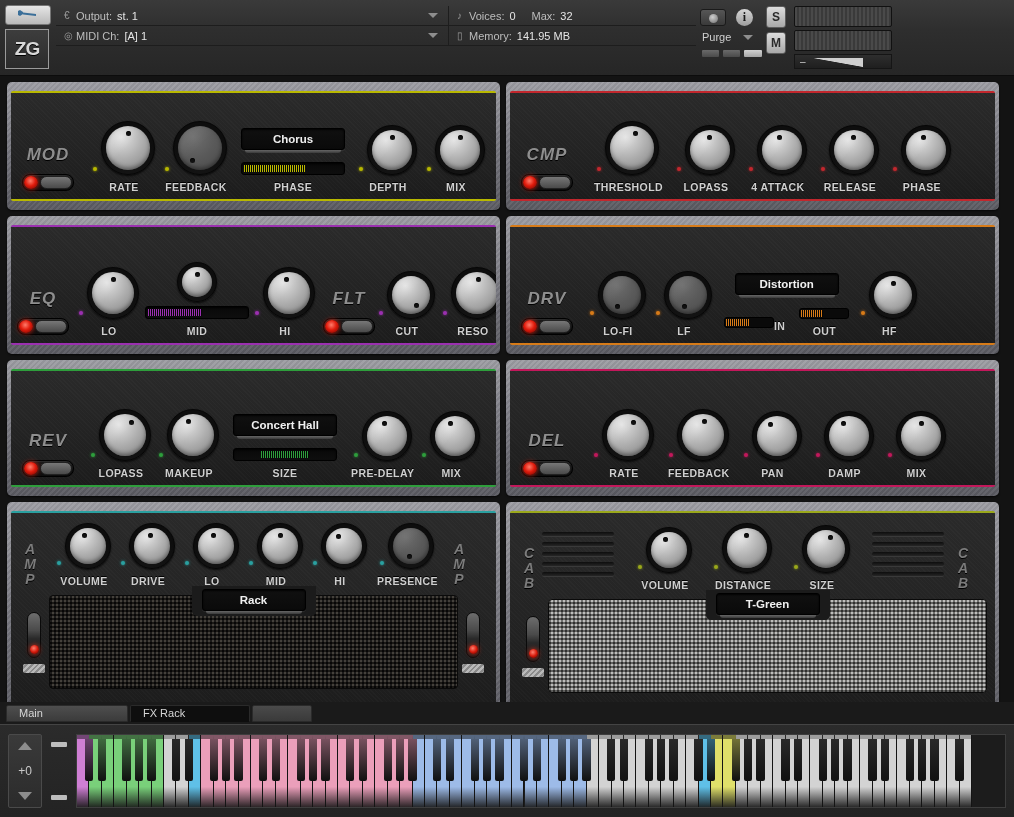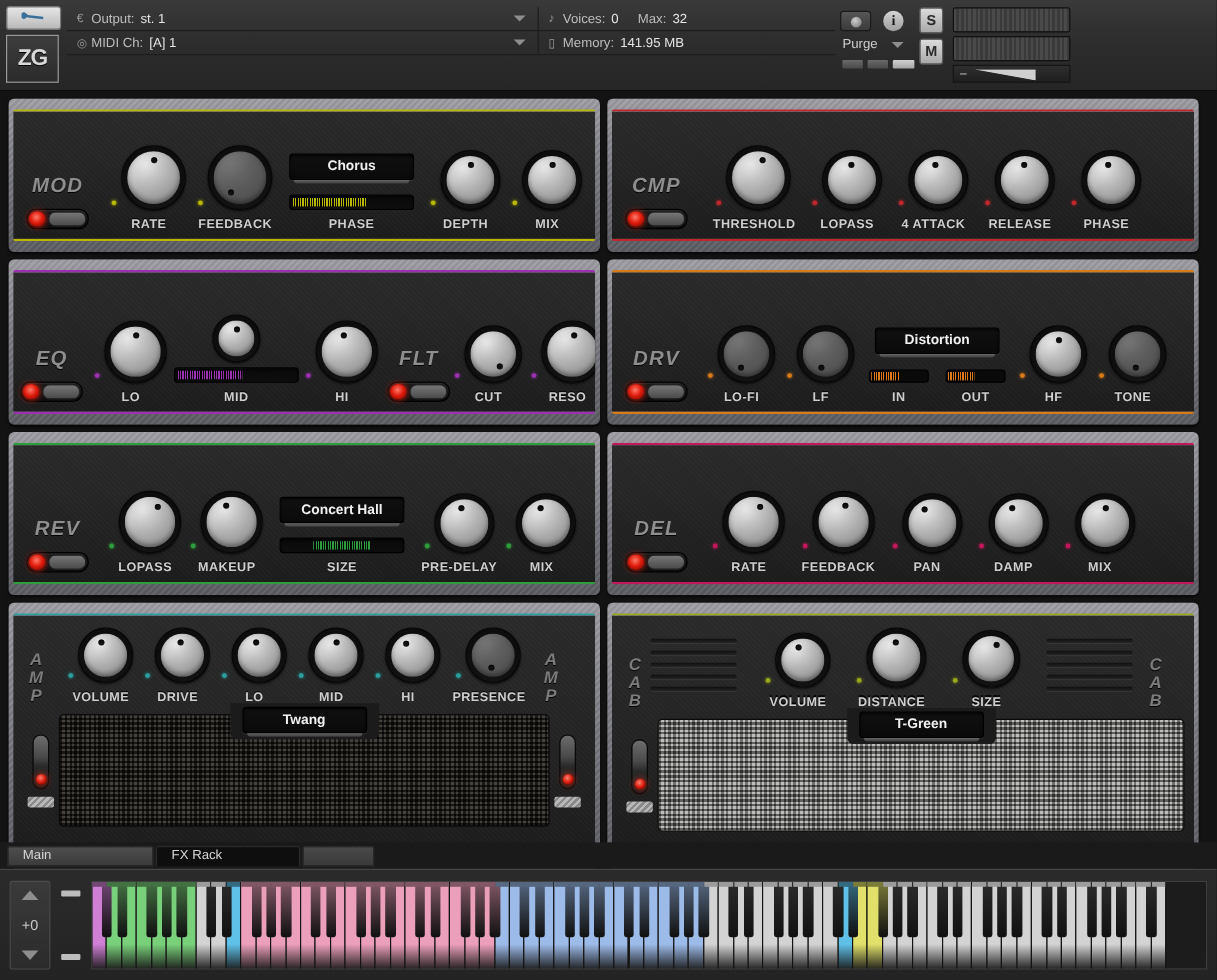--- a/index.html
+++ b/index.html
@@ -706,21 +706,21 @@
               </div>
               <div class="ctl-lbl">LF</div>
             </div>
             <div style="width: 12px; flex: 0 0 12px;"></div>
             <div style="display: flex; flex-direction: column; align-items: center;">
               <div class="disp-stack">
                 <div class="disp">Distortion</div>
                 <div class="disp-shadow"></div>
               </div>
               <div style="display: flex; gap: 14px; margin-top: 10px;">
-                <div style="display: flex; flex-direction: column; align-items: center;">
+                <div style="display: flex; align-items: center;">
                   <div class="small-meter" style="--accent: #d77b18;">
                     <div class="fill" style="width: 52%;"></div>
                   </div>
                   <div class="ctl-lbl">IN</div>
                 </div>
                 <div style="display: flex; flex-direction: column; align-items: center;">
                   <div class="small-meter" style="--accent: #d77b18;">
                     <div class="fill" style="width: 48%;"></div>
                   </div>
                   <div class="ctl-lbl">OUT</div>
@@ -733,31 +733,20 @@
                 <div class="dot" style="--accent: #d77b18;"></div>
                 <div class="knob" style="width: 48px; height: 48px;">
                   <div class="cap" style="width: 38px; height: 38px;">
                     <div class="ind" style="left: 16.5px; top: 4.5px;"></div>
                   </div>
                 </div>
               </div>
               <div class="ctl-lbl">HF</div>
             </div>
             <div style="width: 10px; flex: 0 0 10px;"></div>
-            <div class="ctl">
-              <div class="knob-row">
-                <div class="dot" style="--accent: #d77b18;"></div>
-                <div class="knob dim" style="width: 48px; height: 48px;">
-                  <div class="cap" style="width: 38px; height: 38px;">
-                    <div class="ind" style="left: 14.8299px; top: 28.3832px;"></div>
-                  </div>
-                </div>
-              </div>
-              <div class="ctl-lbl">TONE</div>
-            </div>
           </div>
         </div>
       </div>
       <div class="panel">
         <div class="panel-inner" style="--accent: #2e9e3c; height: 118px;">
           <div class="fx-row">
             <div class="fx-id">
               <div class="fx-name">REV</div>
               <div class="pwr">
                 <div class="pwr-led"></div>
@@ -990,21 +979,21 @@
           <div class="cab-lower">
             <div class="side-switch">
               <div class="sw-body">
                 <div class="sw-led"></div>
               </div>
               <div class="sw-foot"></div>
             </div>
             <div class="grille amp">
               <div class="grille-notch">
                 <div class="disp-stack">
-                  <div class="disp">Twang</div>
+                  <div class="disp">Rack</div>
                   <div class="disp-shadow"></div>
                 </div>
               </div>
             </div>
             <div class="side-switch">
               <div class="sw-body">
                 <div class="sw-led"></div>
               </div>
               <div class="sw-foot"></div>
             </div>

